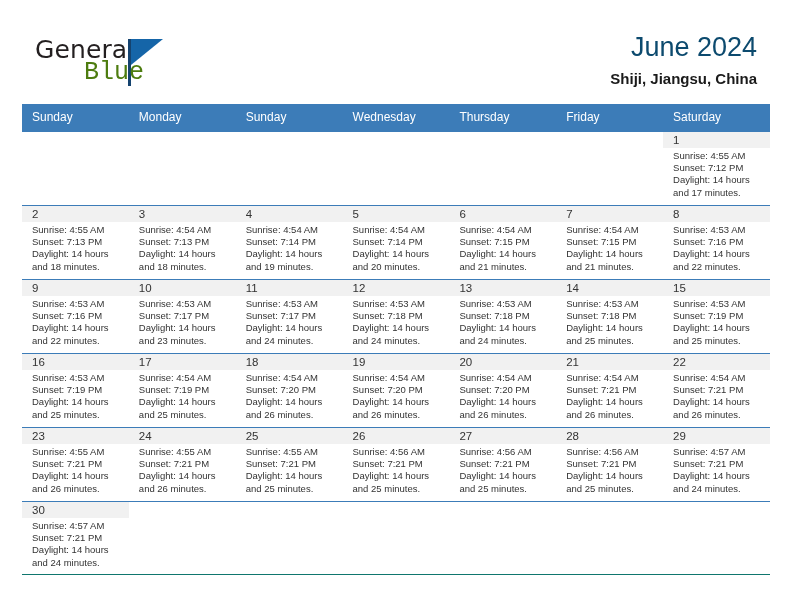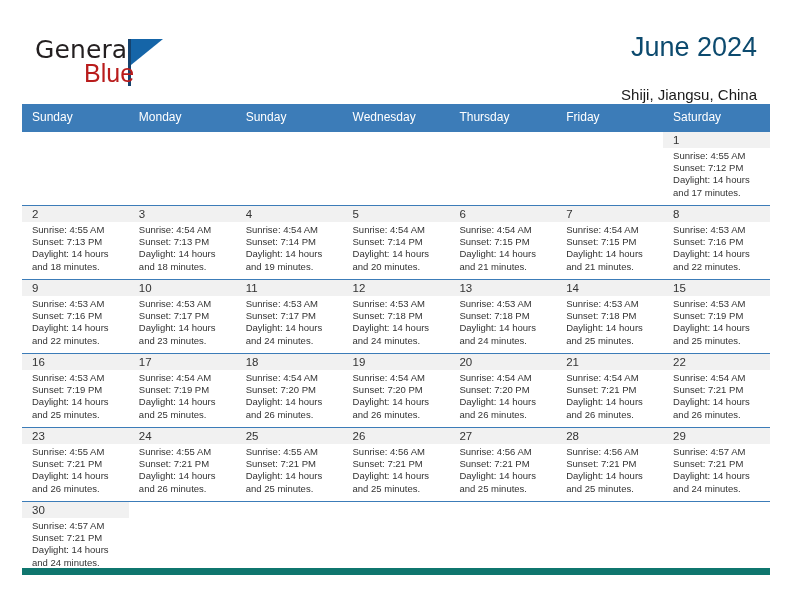--- a/index.html
+++ b/index.html
@@ -38,23 +38,23 @@
     color: #231f20;
     letter-spacing: 0.1px;
     line-height: 28px;
     font-family: "DejaVu Sans", sans-serif;
     font-weight: 400;
   }
   .logo-blue {
     position: absolute;
     left: 49px; top: 23px;
     font-size: 25px;
-    color: #b91c1c;
+    color: #4d7c0f;
     line-height: 28px;
-    font-family: Liberation Sans, sans-serif;
+    font-family: Liberation Mono, monospace;
     font-weight: 400;
   }
   .logo-tri {
     position: absolute;
     left: 96px;
     top: 3px;
     width: 0; height: 0;
     border-left: 32px solid #1565a8;
     border-bottom: 26px solid transparent;
   }
@@ -77,23 +77,23 @@
     font-size: 27px;
     color: #0c4a6e;
     line-height: 34px;
     white-space: nowrap;
     font-weight: 400;
   }
   .cal-subtitle {
     font-size: 15px;
     color: #1a1a1a;
     line-height: 22px;
-    margin-top: 20px;
+    margin-top: 4px;
     white-space: nowrap;
-    font-weight: 400;
+    font-weight: 700;
   }
 
   
   .calendar {
     position: absolute;
     left: 22px;
     top: 104px;
     width: 748px;
     border-collapse: collapse;
     table-layout: fixed;
@@ -138,21 +138,21 @@
   }
   .lines {
     padding: 2px 0 0 10px;
   }
   .lines div {
     font-size: 9.5px;
     color: #333333;
     line-height: 12.2px;
     white-space: nowrap;
   }
-  .last-row .cell { border-bottom: 7px solid #0f766e; }
+  .last-row .cell { border-bottom: 1px solid #0f766e; }
 </style>
 </head>
 <body>
 
 <div class="page">
 
   <div class="top">
     <div class="logo">
       <span class="logo-general">General</span>
       <span class="logo-bar"></span>

